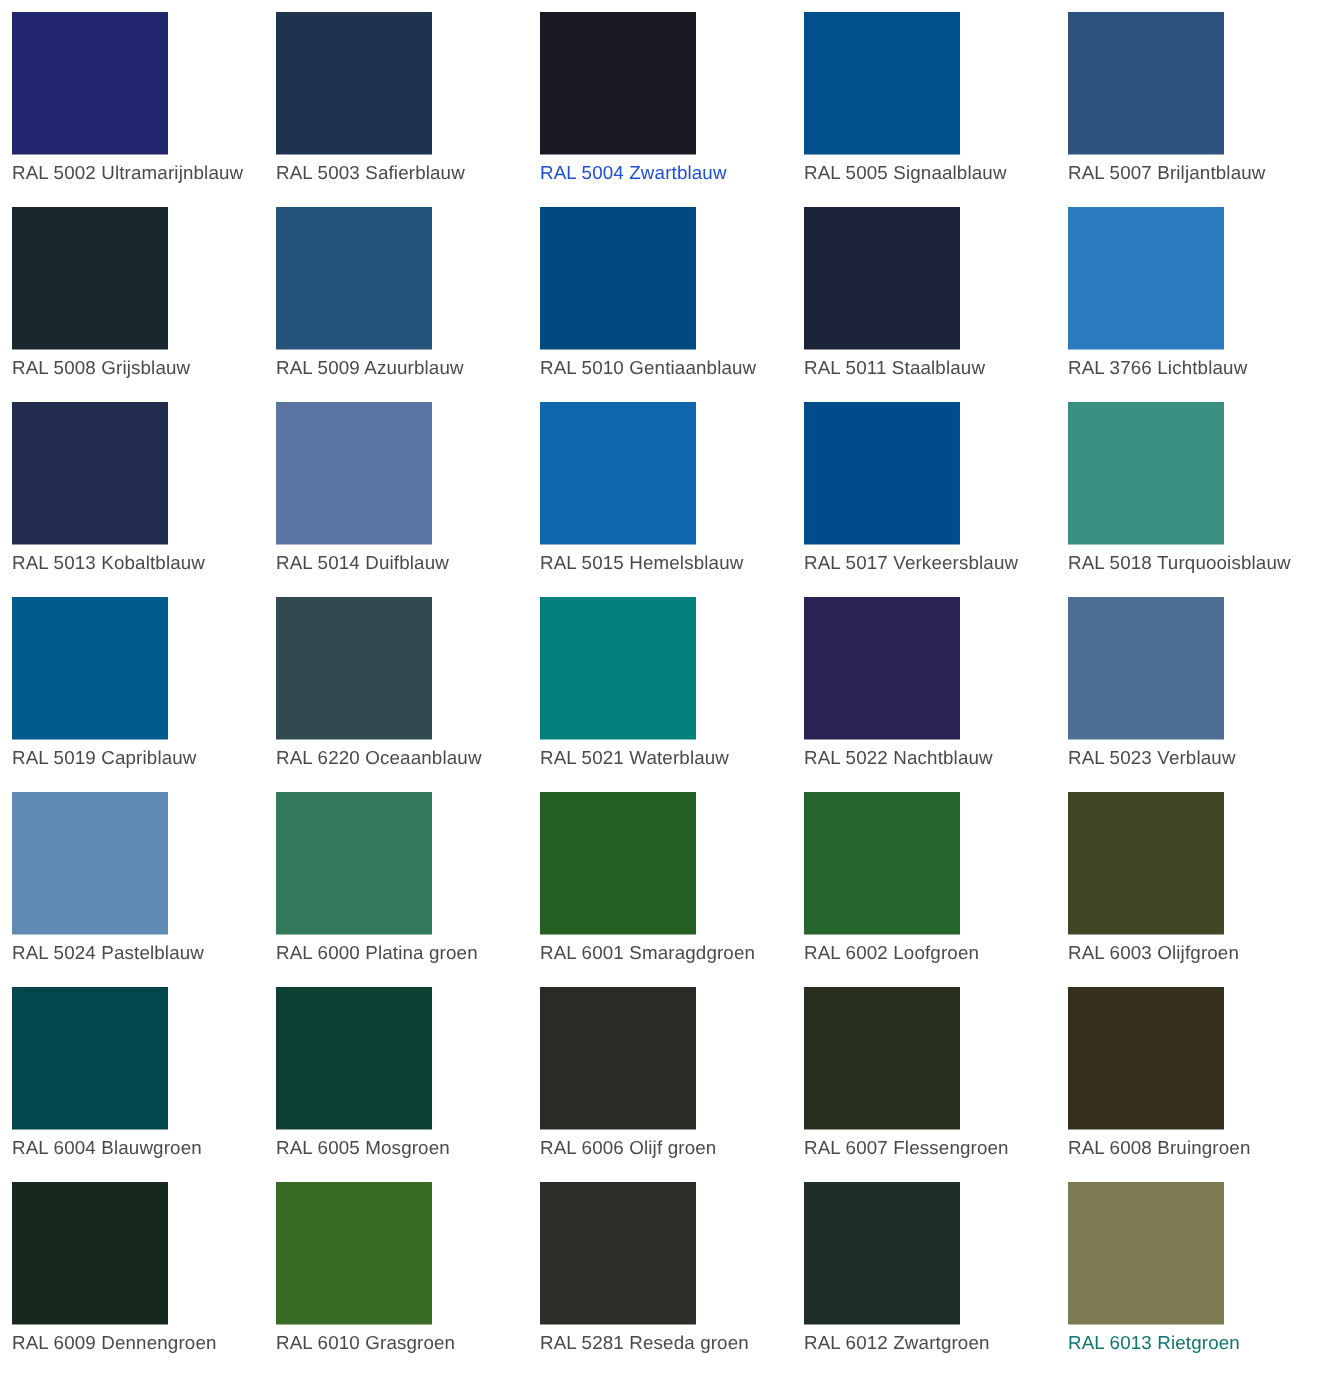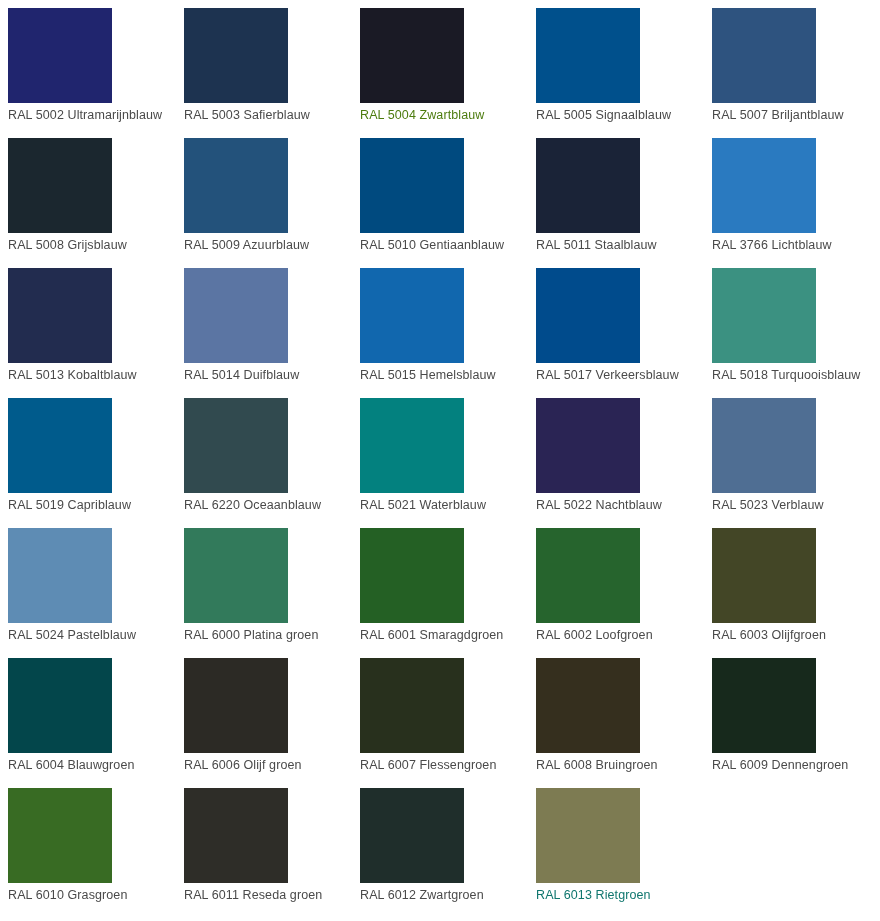--- a/index.html
+++ b/index.html
@@ -50,21 +50,21 @@
     <div class="swatch-cell">
       <div class="swatch-chip" style="background-color: rgb(32, 37, 110);"></div>
       <div class="swatch-label" style="color: rgb(74, 74, 74);">RAL 5002 Ultramarijnblauw</div>
     </div>
     <div class="swatch-cell">
       <div class="swatch-chip" style="background-color: rgb(29, 51, 80);"></div>
       <div class="swatch-label" style="color: rgb(74, 74, 74);">RAL 5003 Safierblauw</div>
     </div>
     <div class="swatch-cell">
       <div class="swatch-chip" style="background-color: rgb(26, 26, 37);"></div>
-      <div class="swatch-label" style="color: #4d7c0f; text-align: right;">RAL 5004 Zwartblauw</div>
+      <div class="swatch-label" style="color: #1d4ed8; text-align: right;">RAL 5004 Zwartblauw</div>
     </div>
     <div class="swatch-cell">
       <div class="swatch-chip" style="background-color: rgb(0, 80, 140);"></div>
       <div class="swatch-label" style="color: rgb(74, 74, 74);">RAL 5005 Signaalblauw</div>
     </div>
     <div class="swatch-cell">
       <div class="swatch-chip" style="background-color: rgb(46, 83, 127);"></div>
       <div class="swatch-label" style="color: rgb(74, 74, 74);">RAL 5007 Briljantblauw</div>
     </div>
     <div class="swatch-cell">
@@ -145,20 +145,24 @@
     </div>
     <div class="swatch-cell">
       <div class="swatch-chip" style="background-color: rgb(67, 70, 38);"></div>
       <div class="swatch-label" style="color: rgb(74, 74, 74);">RAL 6003 Olijfgroen</div>
     </div>
     <div class="swatch-cell">
       <div class="swatch-chip" style="background-color: rgb(3, 70, 75);"></div>
       <div class="swatch-label" style="color: rgb(74, 74, 74);">RAL 6004 Blauwgroen</div>
     </div>
     <div class="swatch-cell">
+      <div class="swatch-chip" style="background-color: rgb(14, 63, 51);"></div>
+      <div class="swatch-label" style="color: rgb(74, 74, 74);">RAL 6005 Mosgroen</div>
+    </div>
+    <div class="swatch-cell">
       <div class="swatch-chip" style="background-color: rgb(44, 42, 37);"></div>
       <div class="swatch-label" style="color: rgb(74, 74, 74);">RAL 6006 Olijf groen</div>
     </div>
     <div class="swatch-cell">
       <div class="swatch-chip" style="background-color: rgb(40, 48, 29);"></div>
       <div class="swatch-label" style="color: rgb(74, 74, 74);">RAL 6007 Flessengroen</div>
     </div>
     <div class="swatch-cell">
       <div class="swatch-chip" style="background-color: rgb(53, 47, 30);"></div>
       <div class="swatch-label" style="color: rgb(74, 74, 74);">RAL 6008 Bruingroen</div>
@@ -166,21 +170,21 @@
     <div class="swatch-cell">
       <div class="swatch-chip" style="background-color: rgb(23, 41, 28);"></div>
       <div class="swatch-label" style="color: rgb(74, 74, 74);">RAL 6009 Dennengroen</div>
     </div>
     <div class="swatch-cell">
       <div class="swatch-chip" style="background-color: rgb(56, 107, 35);"></div>
       <div class="swatch-label" style="color: rgb(74, 74, 74);">RAL 6010 Grasgroen</div>
     </div>
     <div class="swatch-cell">
       <div class="swatch-chip" style="background-color: rgb(46, 45, 40);"></div>
-      <div class="swatch-label" style="color: rgb(74, 74, 74);">RAL 6011 Reseda groen</div>
+      <div class="swatch-label" style="color: rgb(74, 74, 74);">RAL 5281 Reseda groen</div>
     </div>
     <div class="swatch-cell">
       <div class="swatch-chip" style="background-color: rgb(31, 46, 43);"></div>
       <div class="swatch-label" style="color: rgb(74, 74, 74);">RAL 6012 Zwartgroen</div>
     </div>
     <div class="swatch-cell">
       <div class="swatch-chip" style="background-color: rgb(125, 123, 82);"></div>
       <div class="swatch-label" style="color: #0f766e;">RAL 6013 Rietgroen</div>
     </div>
   </div>

